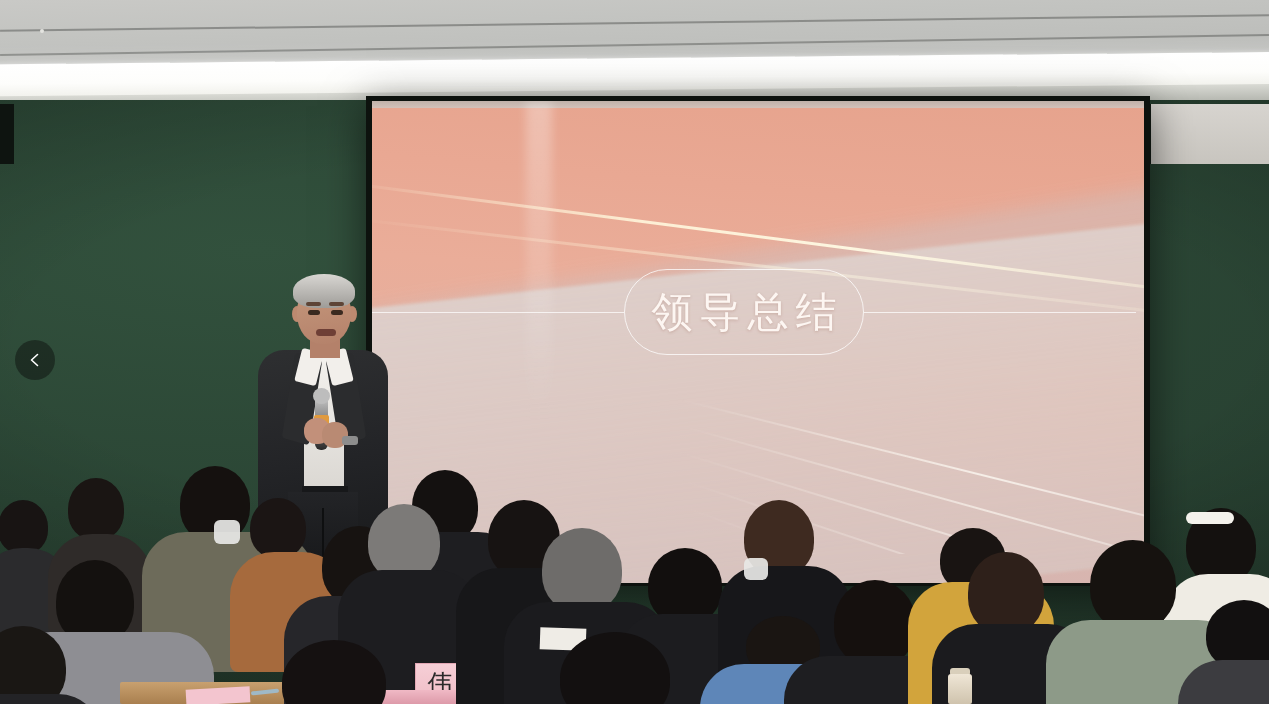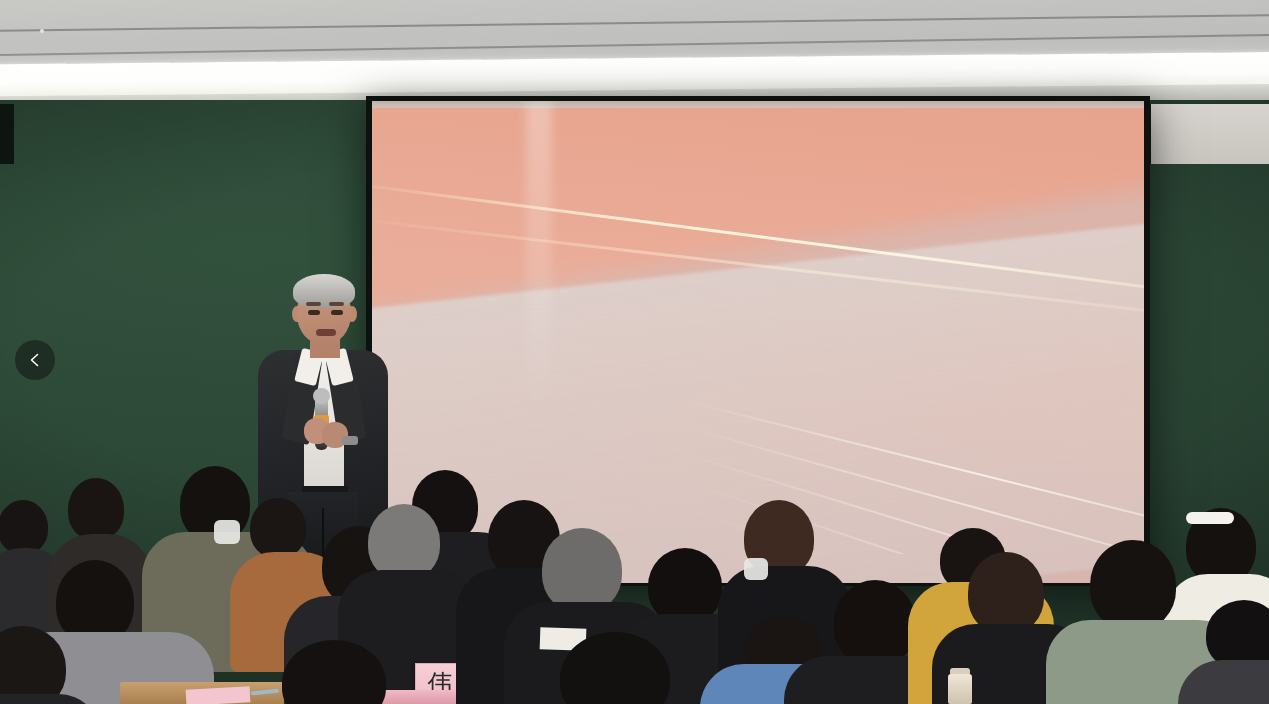--- a/index.html
+++ b/index.html
@@ -336,20 +336,27 @@
     <div class="swoosh"></div>
     <div class="swoosh b"></div>
     <div class="fan">
       <i></i>
       <i></i>
       <i></i>
       <i></i>
       <i></i>
     </div>
 
+    <div class="pill-wrap">
+      <div class="pill-rule left"></div>
+      <div class="pill-rule right"></div>
+      <div class="pill">
+        <span class="pill-title">领导总结</span>
+      </div>
+    </div>
   </div>
 
   <div class="speaker">
     <div class="sp-jacket"></div>
     <div class="sp-shirt"></div>
     <div class="sp-lapel-l"></div>
     <div class="sp-lapel-r"></div>
     <div class="sp-collar-l"></div>
     <div class="sp-collar-r"></div>
     <div class="sp-belt"></div>

